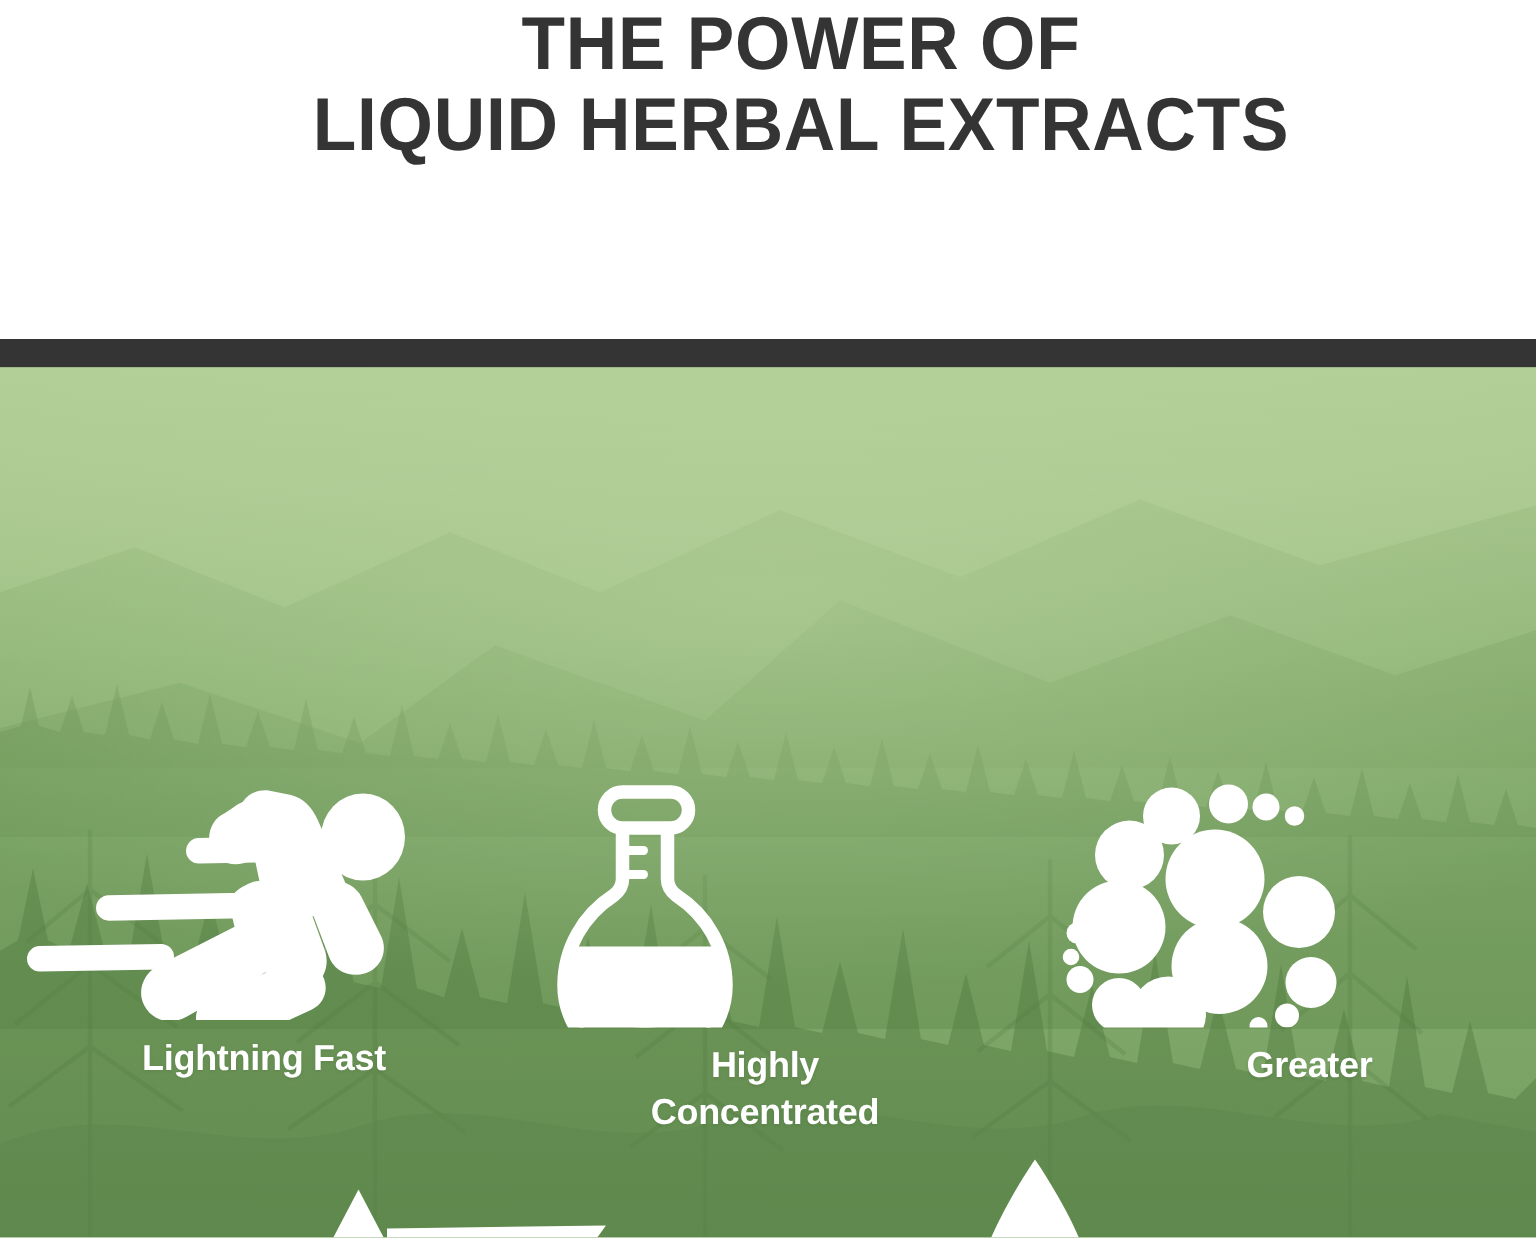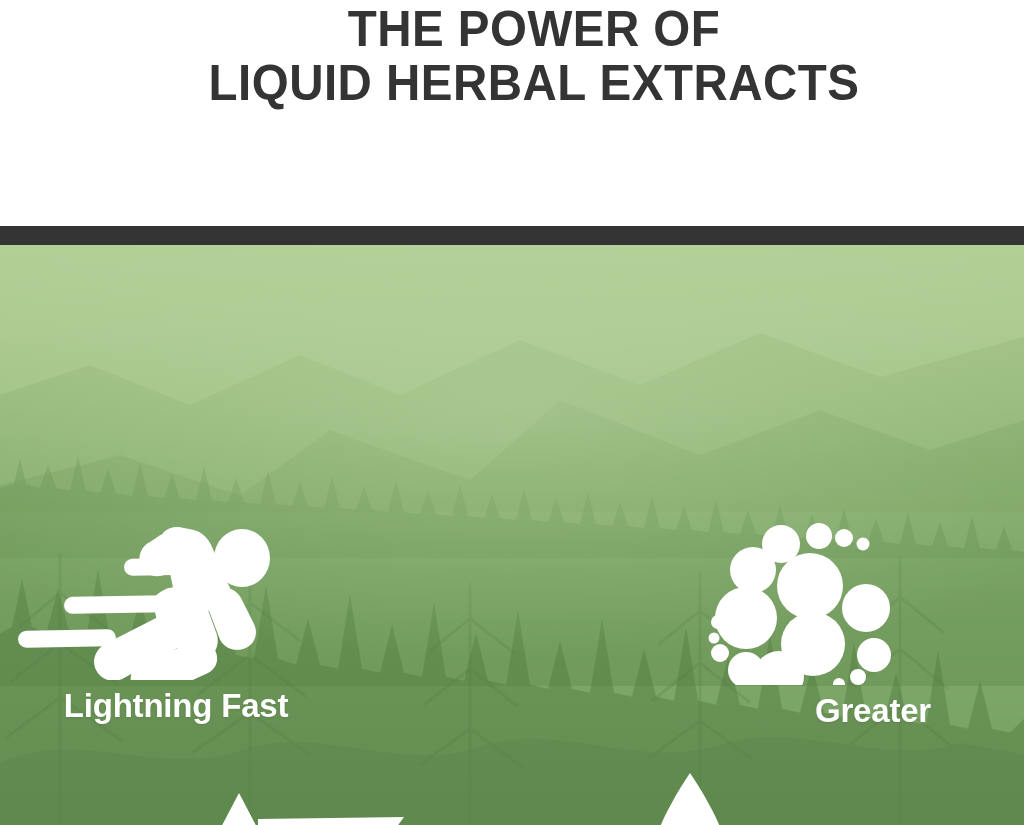--- a/index.html
+++ b/index.html
@@ -120,21 +120,21 @@
     color:#ffffff;
   }
   .feature .icon-wrap {
     display:block;
     margin:0 auto;
   }
   .feature .label {
     display:block;
     font-family:"Liberation Sans", sans-serif;
     font-weight:bold;
-    font-size:33px;
+    font-size:24px;
     line-height:31px;
     color:#ffffff;
     letter-spacing:-0.2px;
     text-shadow:0 1px 2px rgba(60,90,45,.20);
     white-space:nowrap;
   }
   .feature .label .l2 { display:block; }
 
   
   #feat-absorption { left:16px;  top:275px; width:320px; }
@@ -234,20 +234,49 @@
             <path d="M144,96 C153,88 167,89 173,99 C179,109 175,121 165,126
                      L108,158 C97,164 85,160 80,150 C75,140 80,128 91,123 Z"></path>
           </g>
         </svg>
       </span>
       <span class="label">
         <span>Lightning Fast</span>
       </span>
     </div>
 
+    <div class="feature" id="feat-concentrated">
+      <span class="icon-wrap">
+        <svg width="150" height="165" viewBox="0 0 150 165" aria-hidden="true">
+          <g fill="none" stroke="#ffffff" stroke-width="9">
+
+            <rect x="48" y="8" width="56" height="24" rx="12"></rect>
+
+            <path d="M60,34 L60,66 C60,70 58,74 54,77
+                     C34,90 21,112 21,137
+                     A54,54 0 1 0 129,137
+                     C129,112 116,90 96,77
+                     C92,74 90,70 90,66 L90,34"></path>
+          </g>
+          <g fill="#ffffff">
+
+            <rect x="60" y="44" width="17" height="6" rx="3"></rect>
+            <rect x="60" y="60" width="17" height="6" rx="3"></rect>
+
+            <path d="M25,122 A54,54 0 0 0 125,122 A54,54 0 0 1 25,122 Z"></path>
+            <path d="M22.5,124 L127.5,124 A54,54 0 0 1 22.5,124 Z"></path>
+            <circle cx="75" cy="137" r="52" clip-path="inset(26px 0 0 0)"></circle>
+          </g>
+        </svg>
+      </span>
+      <span class="label">
+        <span>Highly</span>
+        <span class="l2">Concentrated</span>
+      </span>
+    </div>
 
     <div class="feature" id="feat-bioavailability">
       <span class="icon-wrap">
         <svg width="200" height="165" viewBox="0 0 200 165" aria-hidden="true">
           <g fill="#ffffff">
 
             <circle cx="75" cy="24" r="19"></circle>
             <circle cx="113" cy="16" r="13"></circle>
             <circle cx="138" cy="18" r="9"></circle>
             <circle cx="157" cy="24" r="6.5"></circle>

